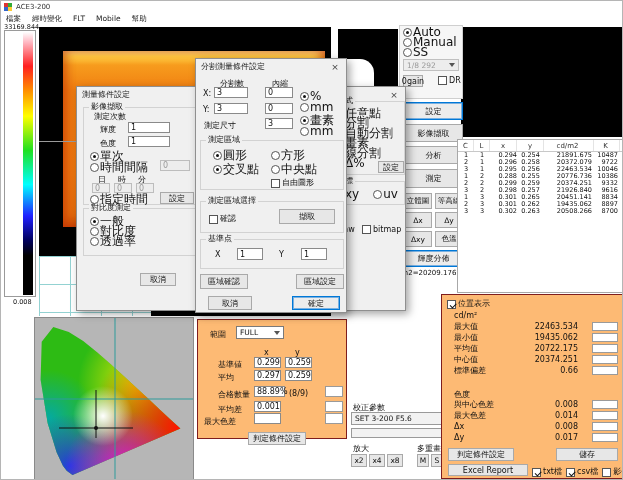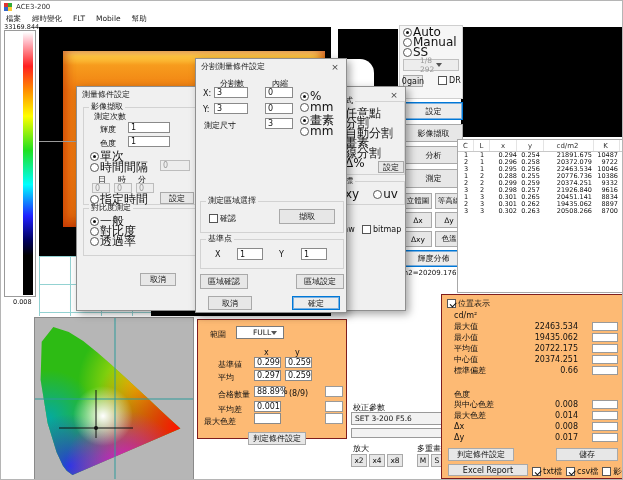--- a/index.html
+++ b/index.html
@@ -26,36 +26,36 @@
 .xbtn{font-size:9px;color:#444;width:12px;text-align:center;cursor:default}
 .gbox{position:absolute;border:1px solid #d2d2d2}
 .glabel{position:absolute;top:-5px;left:5px;background:#f0f0f0;padding:0 2px;font-size:8px;line-height:8px;white-space:nowrap}
 .field{position:absolute;background:#fff;border:1px solid #8a8a8a;font-size:8px;display:flex;align-items:center;padding-left:2px}
 .field.dis{background:#ededed;color:#999;border-color:#bdbdbd}
 .optrow{display:flex;align-items:center;gap:1px;height:10px;font-size:12px;white-space:nowrap}
 .radio{width:9px;height:9px;border:1px solid #555;border-radius:50%;background:#fff;display:inline-block;position:relative;flex:none}
 .radio.on::after{content:"";position:absolute;left:2px;top:2px;width:3px;height:3px;border-radius:50%;background:#111}
 .check{width:9px;height:9px;border:1px solid #555;background:#fff;display:inline-block;position:relative;flex:none}
 .check.on::after{content:"";position:absolute;left:1.5px;top:2px;width:5px;height:2.5px;border-left:1.5px solid #111;border-bottom:1.5px solid #111;transform:rotate(-45deg)}
-.fcheck{display:inline-flex;align-items:center;gap:2px;font-size:8px;white-space:nowrap}
+.fcheck{display:inline-flex;align-items:flex-end;gap:2px;font-size:8px;white-space:nowrap}
 .panel{background:#fdba74;border:1px solid #7f1d1d}
 .dtable{background:#fff;border:1px solid #a8a8a8;display:flex;flex-direction:column;overflow:hidden}
 .thead{display:flex;height:12px;border-bottom:1px solid #c8c8c8;font-size:7px;color:#333;align-items:center;flex:none}
 .thead span{border-right:1px solid #e4e4e4;height:100%;display:flex;align-items:center;justify-content:center;text-align:center}
 .trow{display:flex;height:7px;font-size:6.5px;line-height:7px}
 .tc0{width:16px;text-align:center}.tc1{width:16px;text-align:center}
 .tc2{width:27px;text-align:right}.tc3{width:27px;text-align:center}
 .tc4{width:50px;text-align:right;padding-right:2px}.tc5{width:26px;text-align:right;padding-right:2px}
 .srow{display:flex;align-items:center;height:11px}
 .slabel{width:72px;font-size:8px;white-space:nowrap}
 .svalue{width:52px;text-align:right;font-size:8px}
 .sbox{margin-left:auto;width:26px;height:9px;border:1px solid #9a9a9a;background:#fff}
 .sunken{background:#f2f2f2;border:1px solid #9a9a9a;font-size:7.5px;display:flex;align-items:center;padding-left:3px}
 .ciepanel{background:#b6b6b6;border:1px solid #8a8a8a}
-.dd{background:#fff;border:1px solid #7a7a7a;display:flex;align-items:center;justify-content:space-between;padding:0 16px;font-size:7.5px}
+.dd{background:#fff;border:1px solid #7a7a7a;display:flex;align-items:center;justify-content:space-between;padding:0 3px;font-size:7.5px}
 .dd.dis{background:#ededed;color:#9a9a9a;border-color:#c0c0c0}
 .ddarr{width:0;height:0;border-left:3px solid transparent;border-right:3px solid transparent;border-top:4px solid #555}
 .lbl{position:absolute;font-size:8px;white-space:nowrap}
 </style>
 </head>
 <body>
 
 <div id="app">
 
   <div class="abs titlebar" style="left:0;top:0;width:623px;height:12px">
@@ -351,20 +351,43 @@
     <div class="field" style="left:69px;top:59px;width:28px;height:11px">3</div>
     <div class="optrow" style="position:absolute;left:104px;top:56px">
         <span class="radio on"></span>
         <span>畫素</span>
       </div>
     <div class="optrow" style="position:absolute;left:104px;top:67px">
         <span class="radio"></span>
         <span>mm</span>
       </div>
 
+    <div class="gbox" style="left:4px;top:81px;width:144px;height:50px">
+      <span class="glabel">測定區域</span>
+      <div class="optrow" style="position:absolute;left:12px;top:9px">
+          <span class="radio on"></span>
+          <span>圓形</span>
+        </div>
+      <div class="optrow" style="position:absolute;left:70px;top:9px">
+          <span class="radio"></span>
+          <span>方形</span>
+        </div>
+      <div class="optrow" style="position:absolute;left:12px;top:23px">
+          <span class="radio on"></span>
+          <span>交叉點</span>
+        </div>
+      <div class="optrow" style="position:absolute;left:70px;top:23px">
+          <span class="radio"></span>
+          <span>中央點</span>
+        </div>
+      <span class="fcheck" style="position:absolute;left:70px;top:36px">
+          <span class="check"></span>
+          <span>自由圖形</span>
+        </span>
+    </div>
 
     <div class="gbox" style="left:4px;top:142px;width:144px;height:32px">
       <span class="glabel">測定區域選擇</span>
       <span class="fcheck" style="position:absolute;left:8px;top:11px">
           <span class="check"></span>
           <span>確認</span>
         </span>
       <button class="btn" style="position:absolute;left:78px;top:7px;width:56px;height:15px">擷取</button>
     </div>
 

